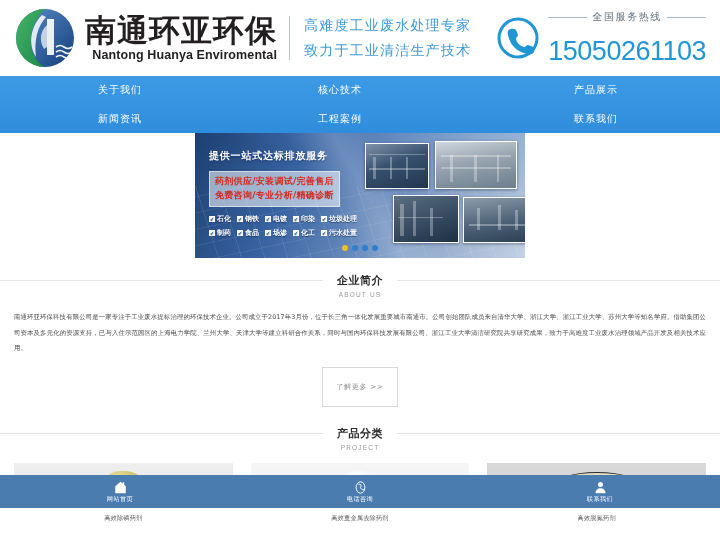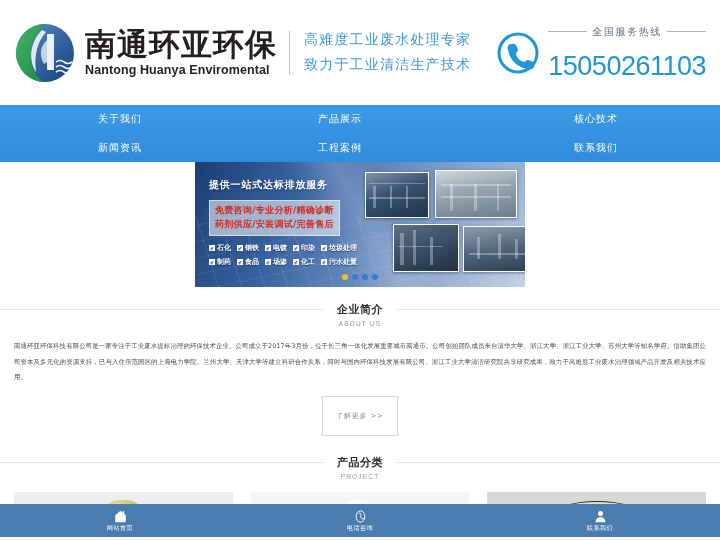--- a/index.html
+++ b/index.html
@@ -5,22 +5,22 @@
 <style>
   * { box-sizing: border-box; margin: 0; padding: 0; }
   html, body {
     width: 720px; height: 540px;
     font-family: "Liberation Sans", "DejaVu Sans", sans-serif;
     background: #ffffff; overflow: hidden;
   }
 
   
   .header {
-    position: relative; height: 105px; background: #ffffff;
-    display: flex; align-items: center; padding: 1px 14px;
+    position: relative; height: 76px; background: #ffffff;
+    display: flex; align-items: center; padding: 1px 14px; text-align: right;
   }
   .logo-block { display: flex; align-items: center; gap: 9px; }
   .logo-mark { width: 62px; height: 62px; position: relative; flex: 0 0 auto; }
   .logo-mark svg { display: block; }
   .logo-text { display: flex; flex-direction: column; justify-content: center; }
   .logo-cn {
     font-size: 31px; font-weight: bold; color: #231f20;
     letter-spacing: 1px; line-height: 1.05;
     font-family: "DejaVu Sans", sans-serif;
   }
@@ -285,36 +285,36 @@
         <span class="hotline-label">全国服务热线</span>
         <i class="hl-rule"></i>
       </span>
       <span class="hotline-number">15050261103</span>
     </span>
   </div>
 </div>
 
 <nav class="nav">
   <a class="nav-item">关于我们</a>
+  <a class="nav-item">核心技术</a>
   <a class="nav-item">产品展示</a>
-  <a class="nav-item">核心技术</a>
   <a class="nav-item">新闻资讯</a>
   <a class="nav-item">工程案例</a>
   <a class="nav-item">联系我们</a>
 </nav>
 
 <div class="banner-wrap">
   <div class="banner">
     <div class="banner-grid"></div>
 
     <div class="banner-left">
       <div class="banner-title">提供一站式达标排放服务</div>
       <div class="banner-redbox">
+        <div class="banner-red">药剂供应/安装调试/完善售后</div>
         <div class="banner-red">免费咨询/专业分析/精确诊断</div>
-        <div class="banner-red">药剂供应/安装调试/完善售后</div>
       </div>
       <div class="banner-tags">
         <div class="tag-row">
           <span class="tag">
               <i class="tick">✔</i>
               <b>石化</b>
             </span>
           <span class="tag">
               <i class="tick">✔</i>
               <b>钢铁</b>

